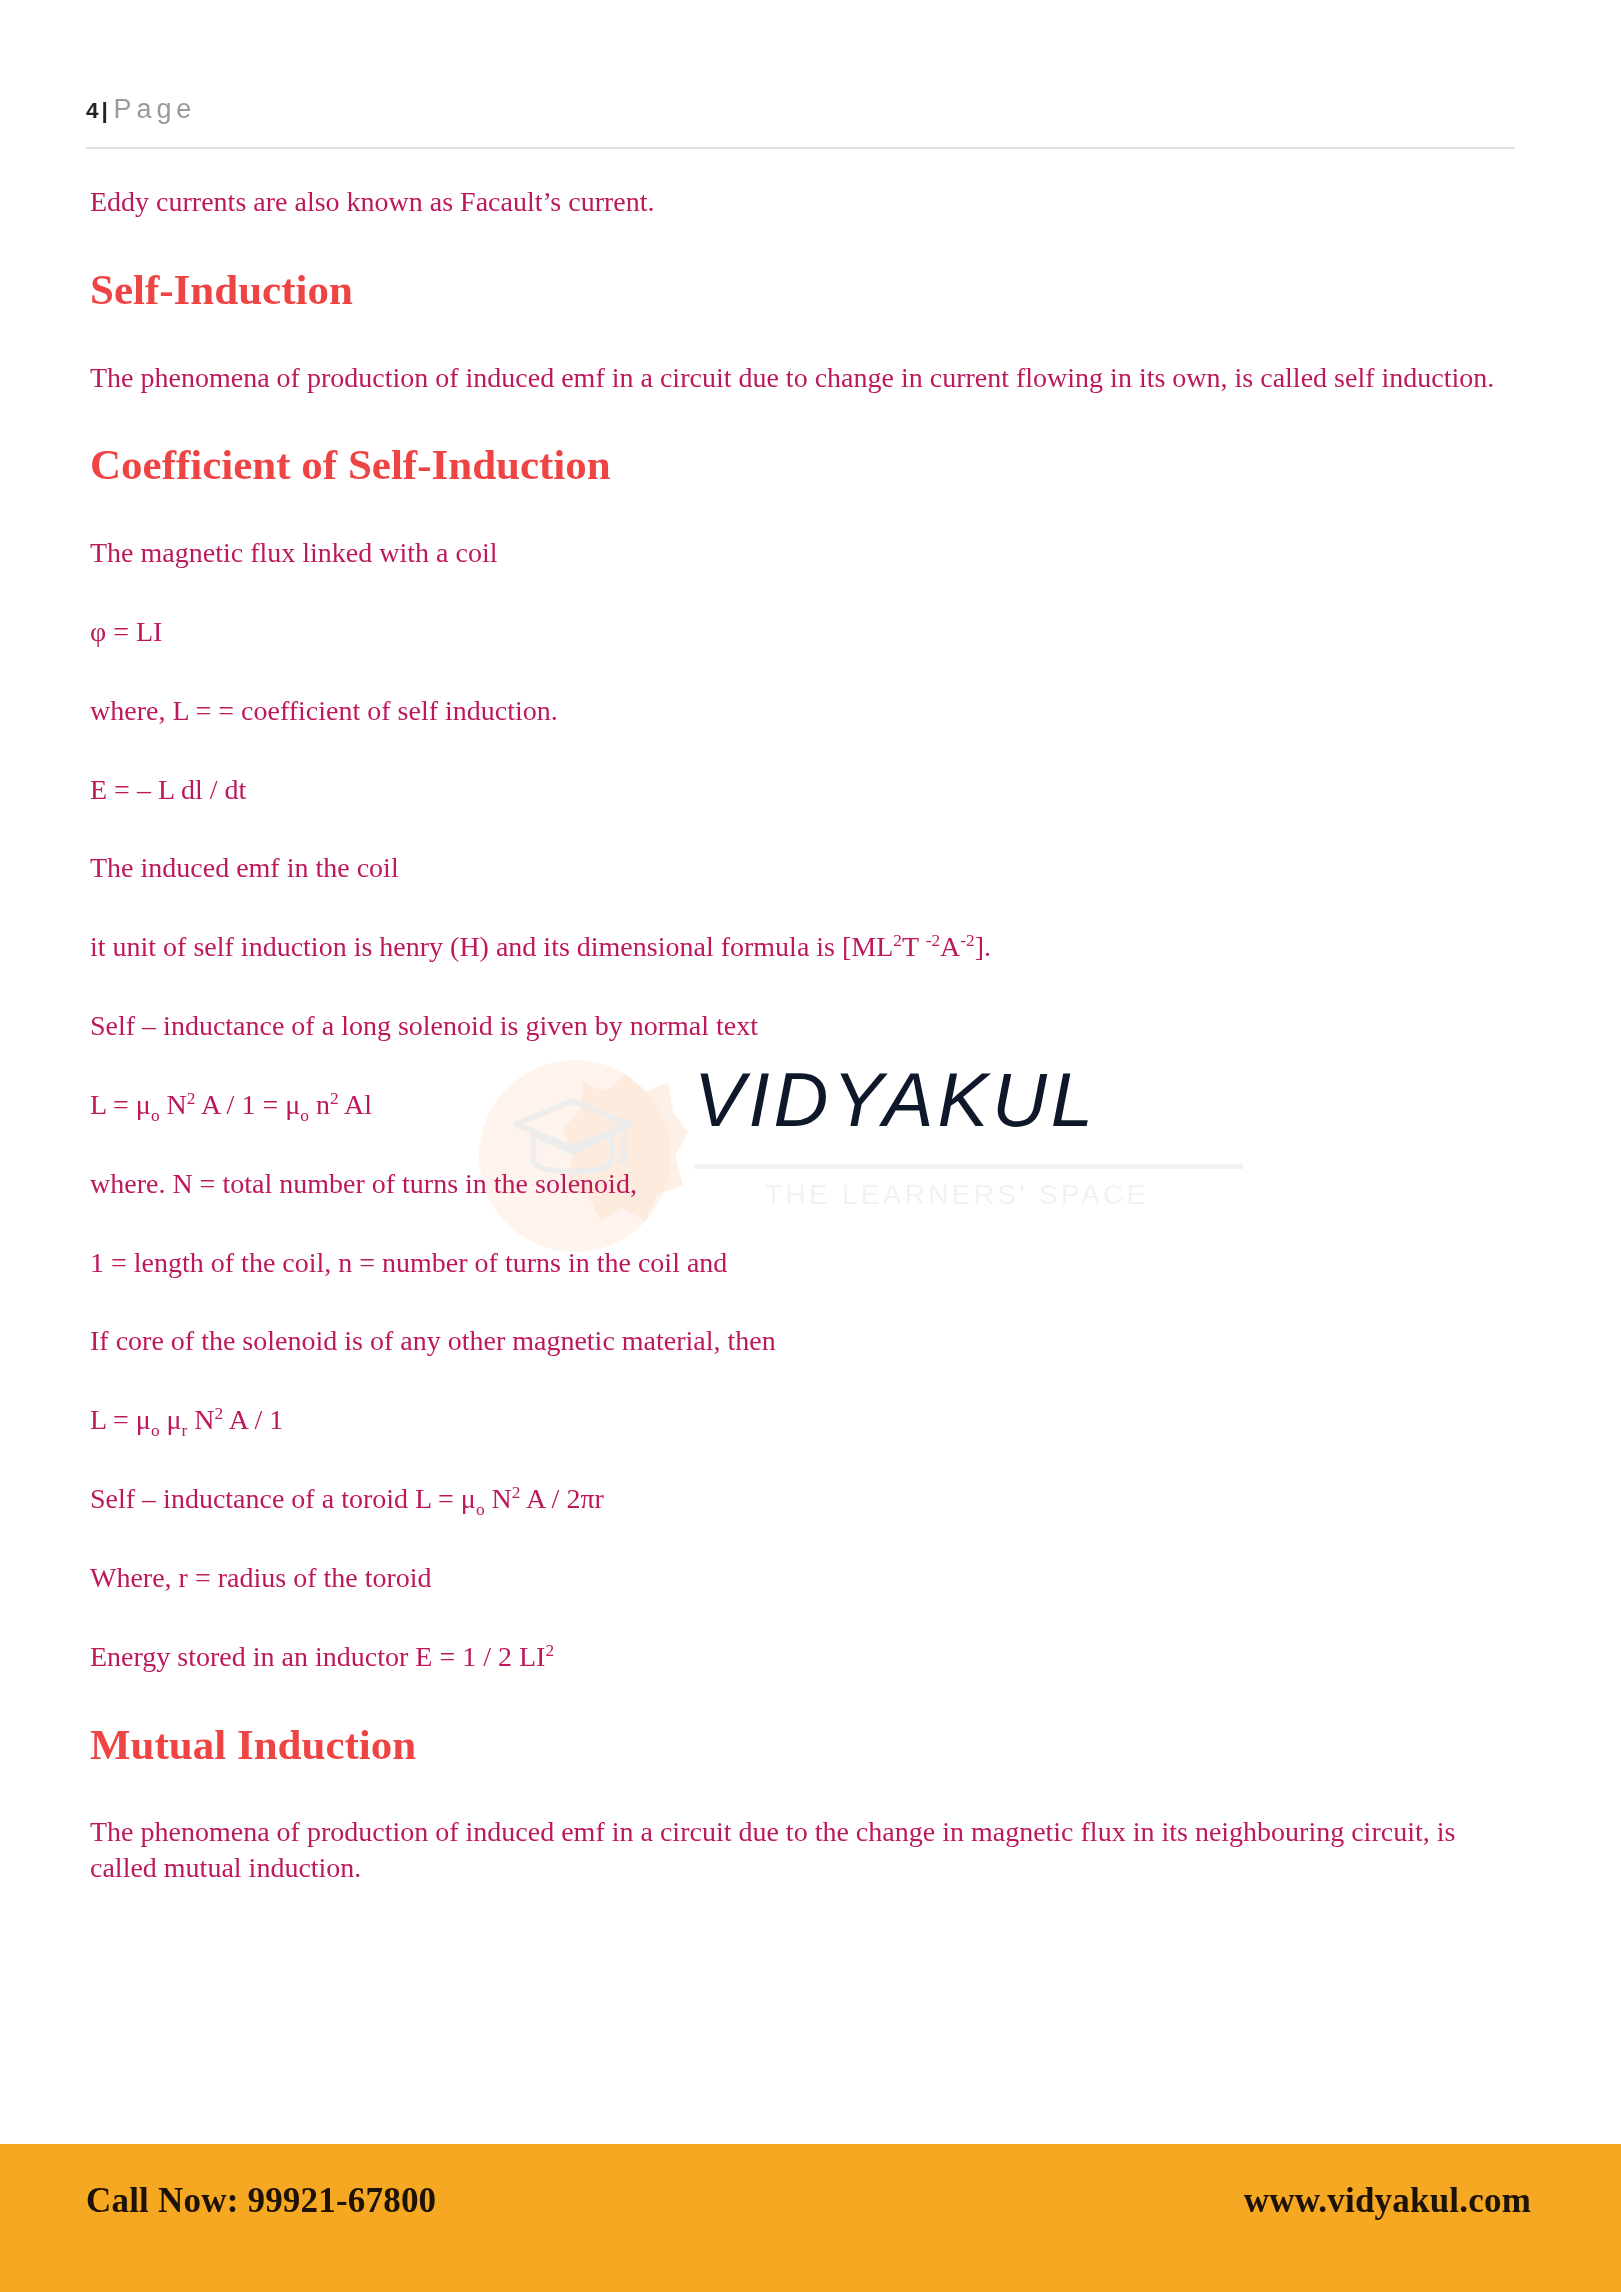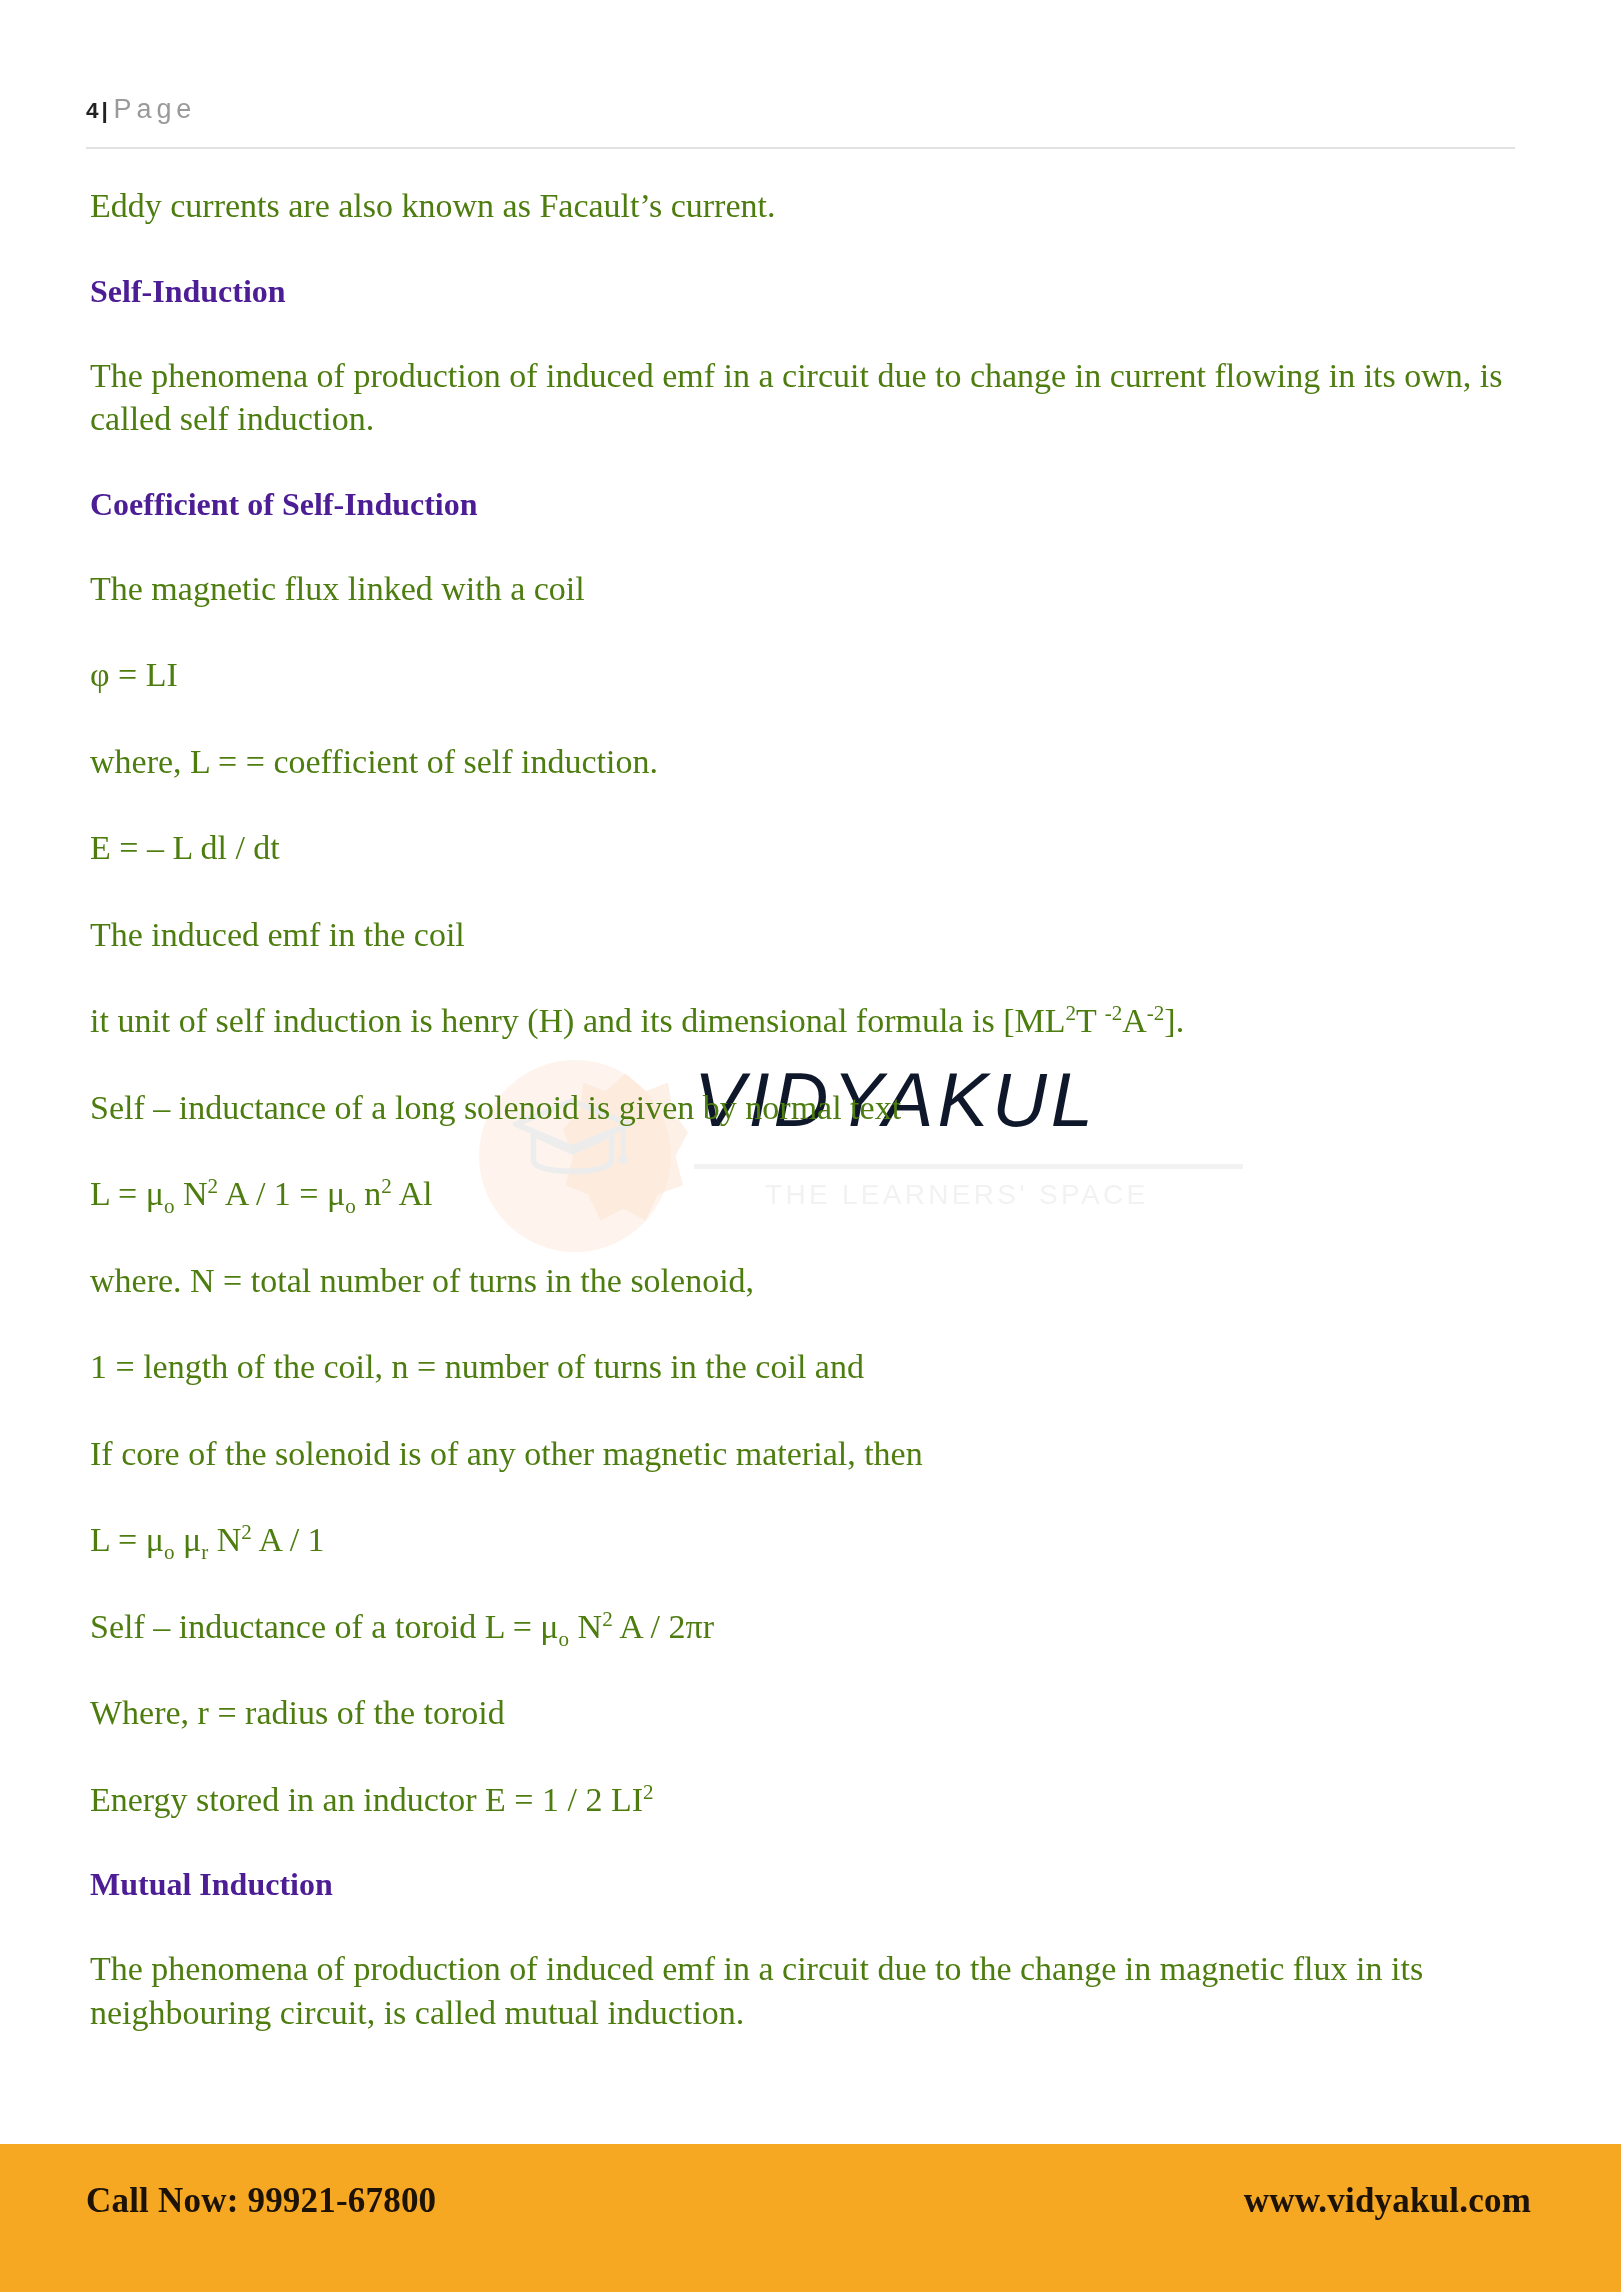--- a/index.html
+++ b/index.html
@@ -119,31 +119,31 @@
 
   
   .content {
     position: absolute;
     left: 90px;
     top: 184px;
     width: 1431px;
     z-index: 2;
   }
   .para {
-    font-size: 34px;
+    font-size: 28px;
     line-height: 1.28;
     margin: 0 0 43px 0;
-    color: #4d7c0f;
+    color: #be185d;
   }
   .heading {
-    font-size: 32px;
+    font-size: 43px;
     font-weight: bold;
     line-height: 1.25;
     margin: 0 0 43px 0;
-    color: #4c1d95;
+    color: #ef4444;
   }
   sup {
     font-size: .62em;
     vertical-align: super;
     line-height: 0;
   }
   sub {
     font-size: .62em;
     vertical-align: sub;
     line-height: 0;

